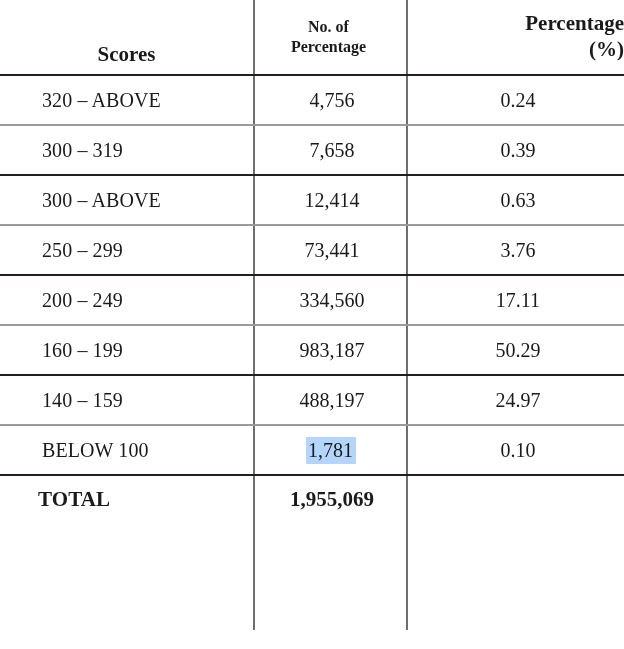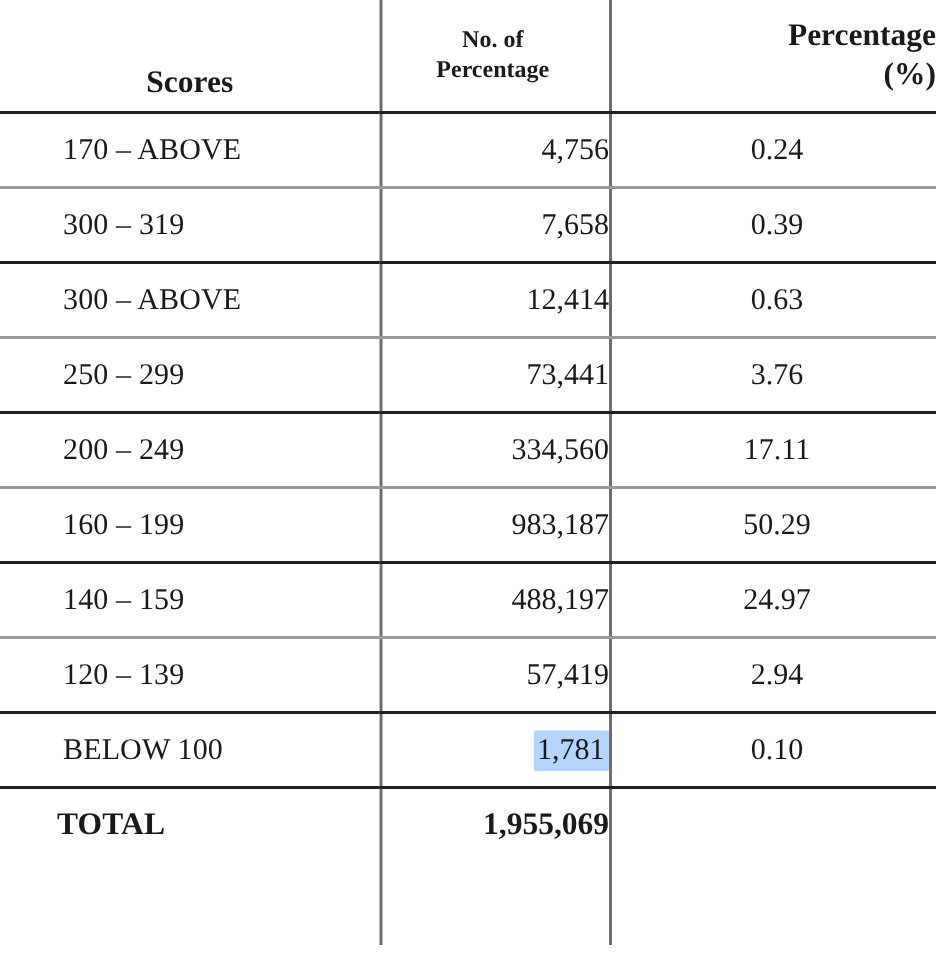--- a/index.html
+++ b/index.html
@@ -83,21 +83,21 @@
 
   
   tr.data-row { height: 50px; }
   td.c-score {
     text-align: left;
     padding-left: 42px;
     font-size: 20px;
     letter-spacing: 0.1px;
   }
   td.c-count {
-    text-align: right;
+    text-align: center;
     padding-left: 5px;
     font-size: 20px;
   }
   td.c-pct {
     text-align: center;
     padding-left: 6px;
     font-size: 20px;
   }
 
   
@@ -172,21 +172,21 @@
         </th>
         <th class="h-pct">
           <span class="l1">Percentage</span>
           <span class="l2">(%)</span>
         </th>
       </tr>
     </thead>
     <tbody>
 
       <tr class="data-row rule-light">
-        <td class="c-score">170 – ABOVE</td>
+        <td class="c-score">320 – ABOVE</td>
         <td class="c-count">4,756</td>
         <td class="c-pct">0.24</td>
       </tr>
 
       <tr class="data-row rule-dark">
         <td class="c-score">300 – 319</td>
         <td class="c-count">7,658</td>
         <td class="c-pct">0.39</td>
       </tr>
 
@@ -213,25 +213,20 @@
         <td class="c-count">983,187</td>
         <td class="c-pct">50.29</td>
       </tr>
 
       <tr class="data-row rule-light">
         <td class="c-score">140 – 159</td>
         <td class="c-count">488,197</td>
         <td class="c-pct">24.97</td>
       </tr>
 
-      <tr class="data-row rule-dark">
-        <td class="c-score">120 – 139</td>
-        <td class="c-count">57,419</td>
-        <td class="c-pct">2.94</td>
-      </tr>
 
 
       <tr class="data-row rule-dark">
         <td class="c-score cap-label">BELOW 100</td>
         <td class="c-count"><span class="selected-text">1,781</span></td>
         <td class="c-pct">0.10</td>
       </tr>
 
       <tr class="total-row rule-none">
         <td class="c-score">TOTAL</td>

